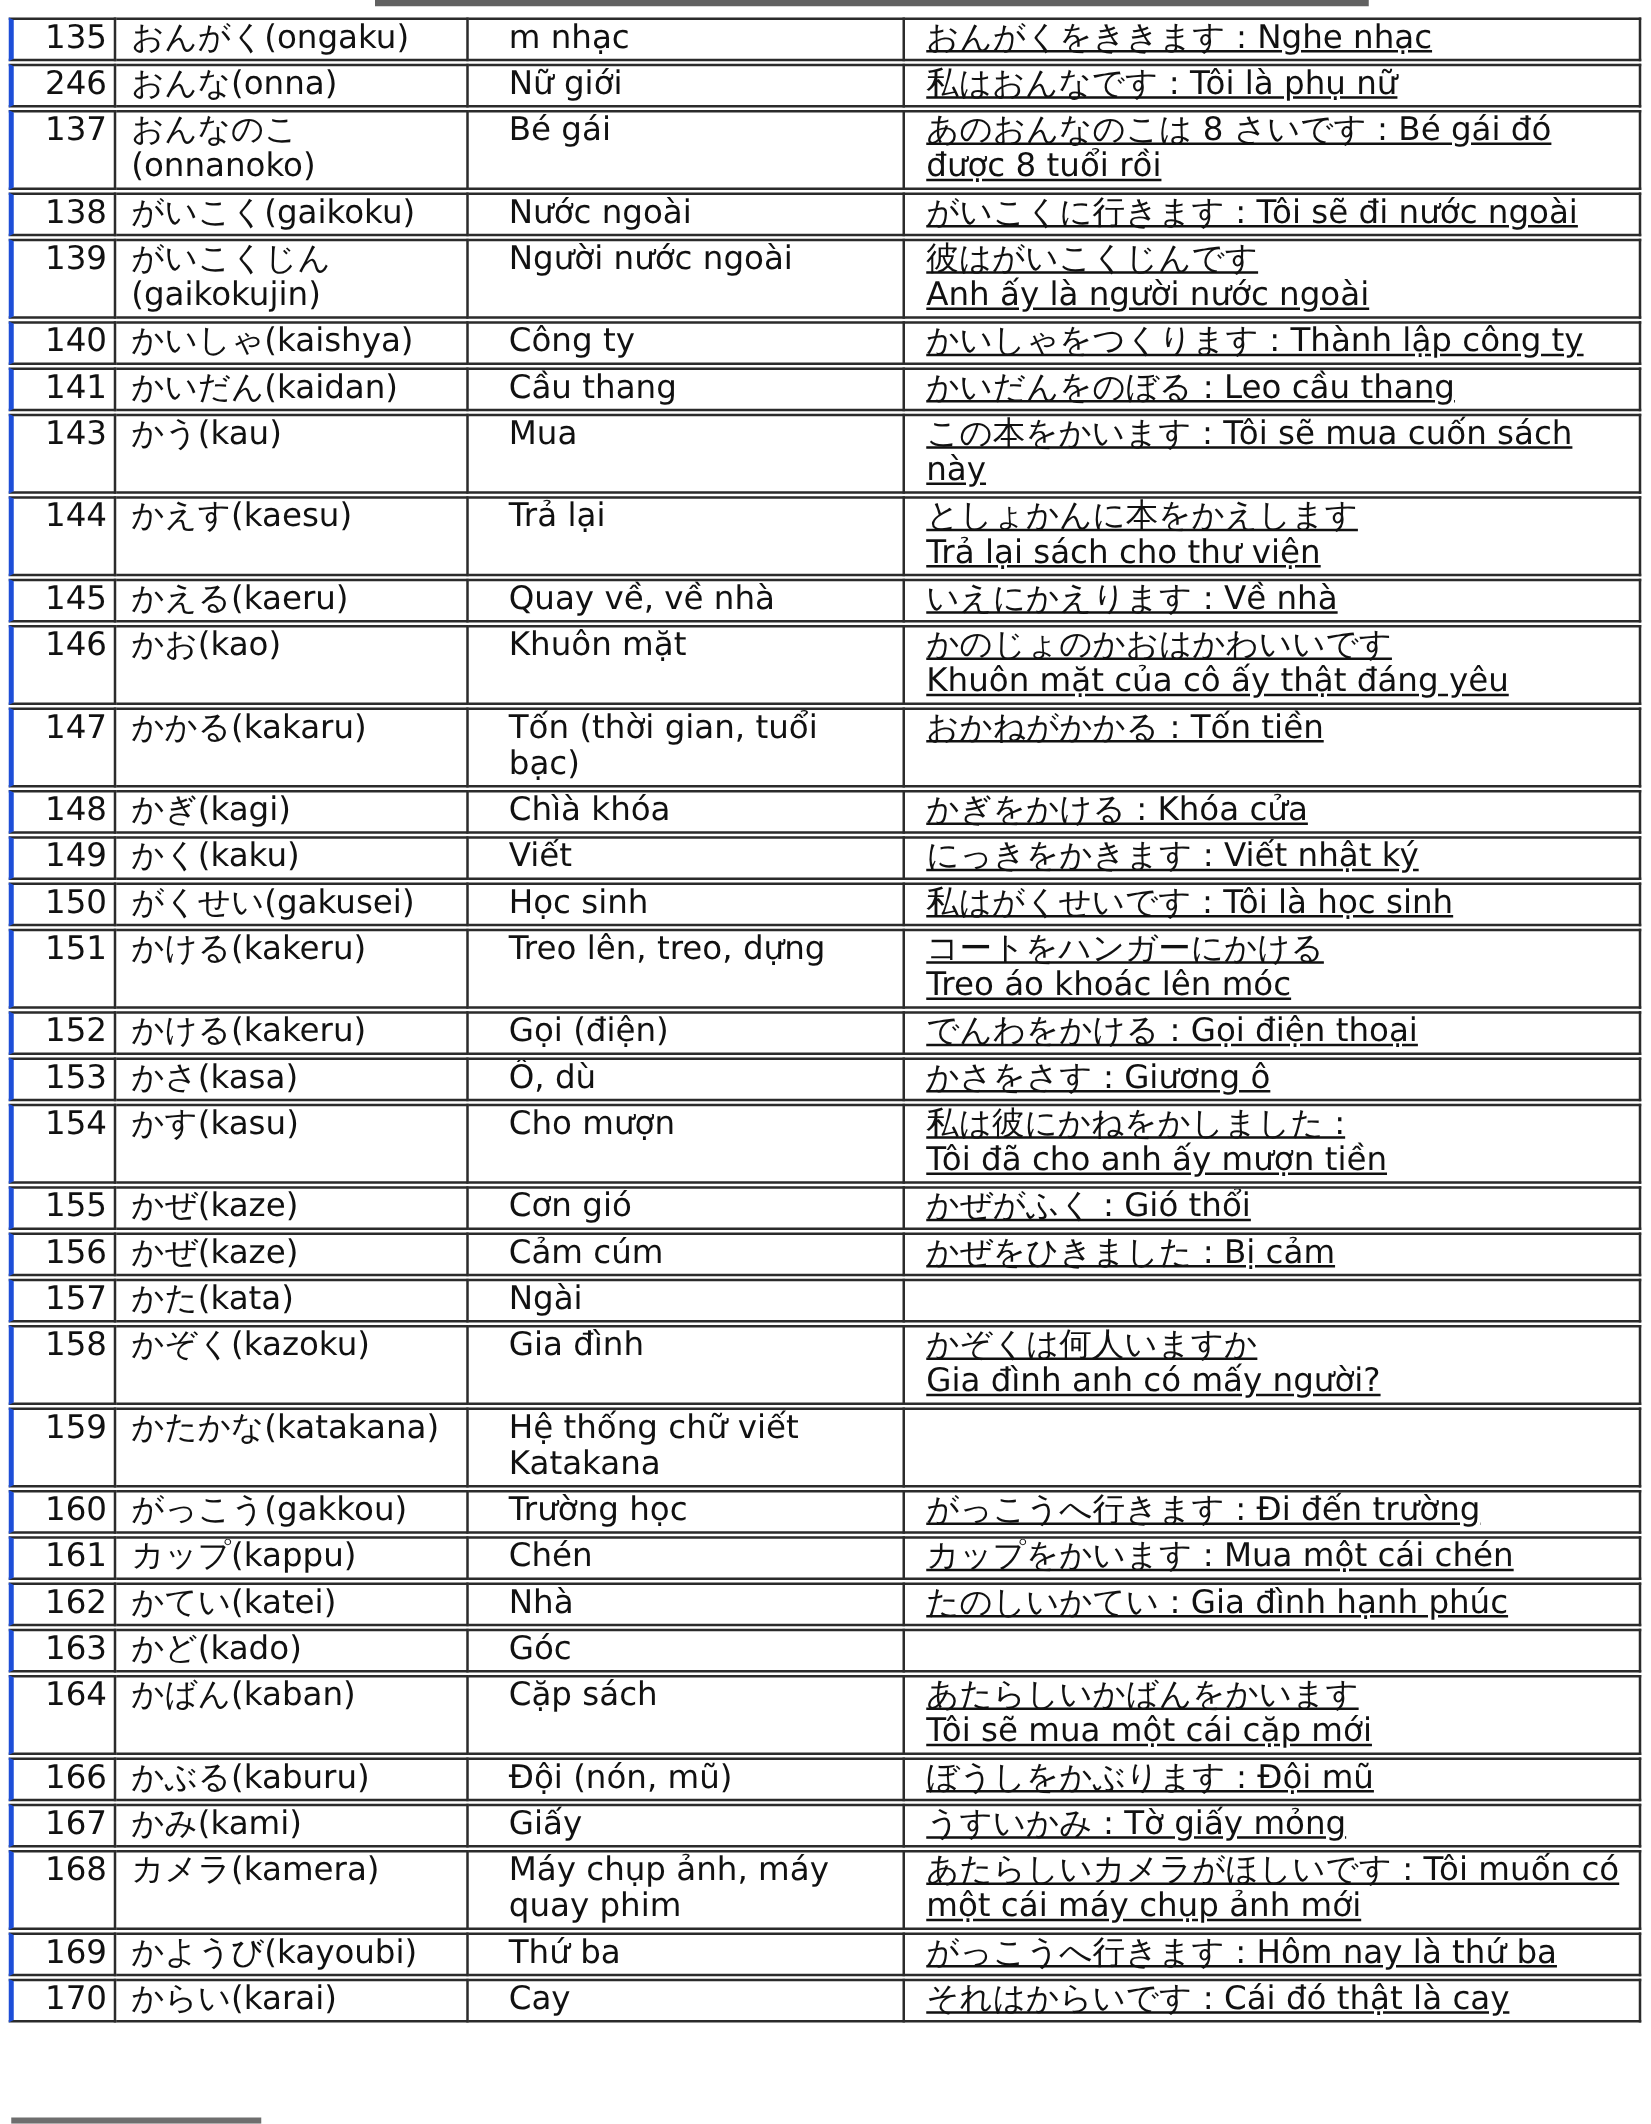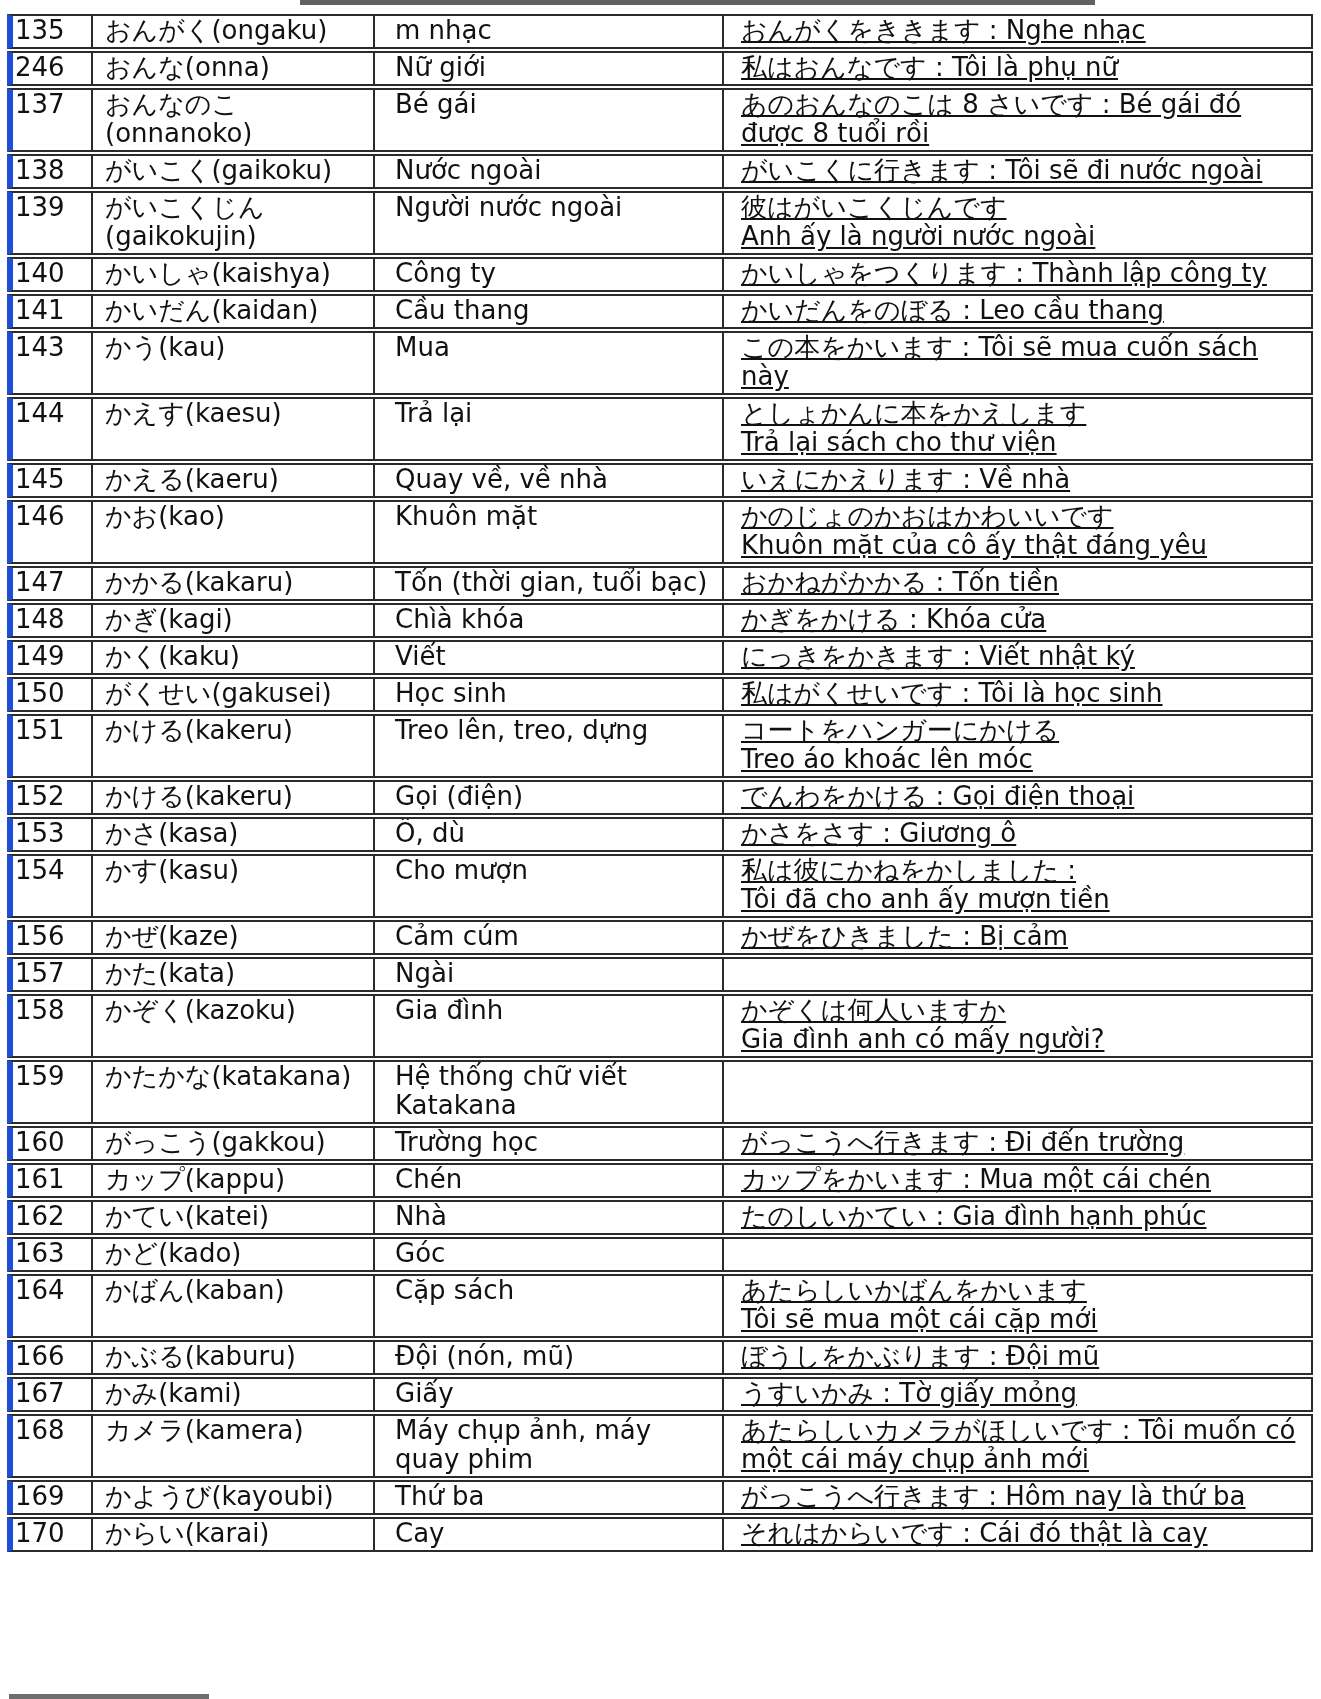--- a/index.html
+++ b/index.html
@@ -28,25 +28,25 @@
     border: 2px solid #2b2b2b;
     border-left: none;
     vertical-align: top;
     font-size: 26px;
     line-height: 29px;
     white-space: pre-line;
     padding: 0 6px 2px 12px;
     overflow: hidden;
   }
   .vocab-table td.c-no {
-    border-left: 6px solid #1d4ed8;
-    padding-left: 2px;
+    border-left: 4px solid #1d4ed8;
+    padding-left: 25px;
   }
   .vocab-table td.c-word   { }
-  .vocab-table td.c-meaning{ padding-left: 20px; }
+  .vocab-table td.c-meaning{ padding-left: 32px; }
   .vocab-table td.c-example{ padding-left: 17px; text-decoration: underline; }
 
   
   .artifact-top {
     position: absolute;
     left: 300px; top: 0;
     width: 795px; height: 5px;
     background: #3a3a3a;
     opacity: .8;
   }
@@ -188,20 +188,26 @@
         <td class="c-example">かさをさす : Giương ô</td>
       </tr>
       <tr>
         <td class="c-no">154</td>
         <td class="c-word">かす(kasu)</td>
         <td class="c-meaning">Cho mượn</td>
         <td class="c-example">私は彼にかねをかしました :
 Tôi đã cho anh ấy mượn tiền</td>
       </tr>
       <tr>
+        <td class="c-no">155</td>
+        <td class="c-word">かぜ(kaze)</td>
+        <td class="c-meaning">Cơn gió</td>
+        <td class="c-example">かぜがふく : Gió thổi</td>
+      </tr>
+      <tr>
         <td class="c-no">156</td>
         <td class="c-word">かぜ(kaze)</td>
         <td class="c-meaning">Cảm cúm</td>
         <td class="c-example">かぜをひきました : Bị cảm</td>
       </tr>
       <tr>
         <td class="c-no">157</td>
         <td class="c-word">かた(kata)</td>
         <td class="c-meaning">Ngài</td>
         <td class="c-example"></td>

